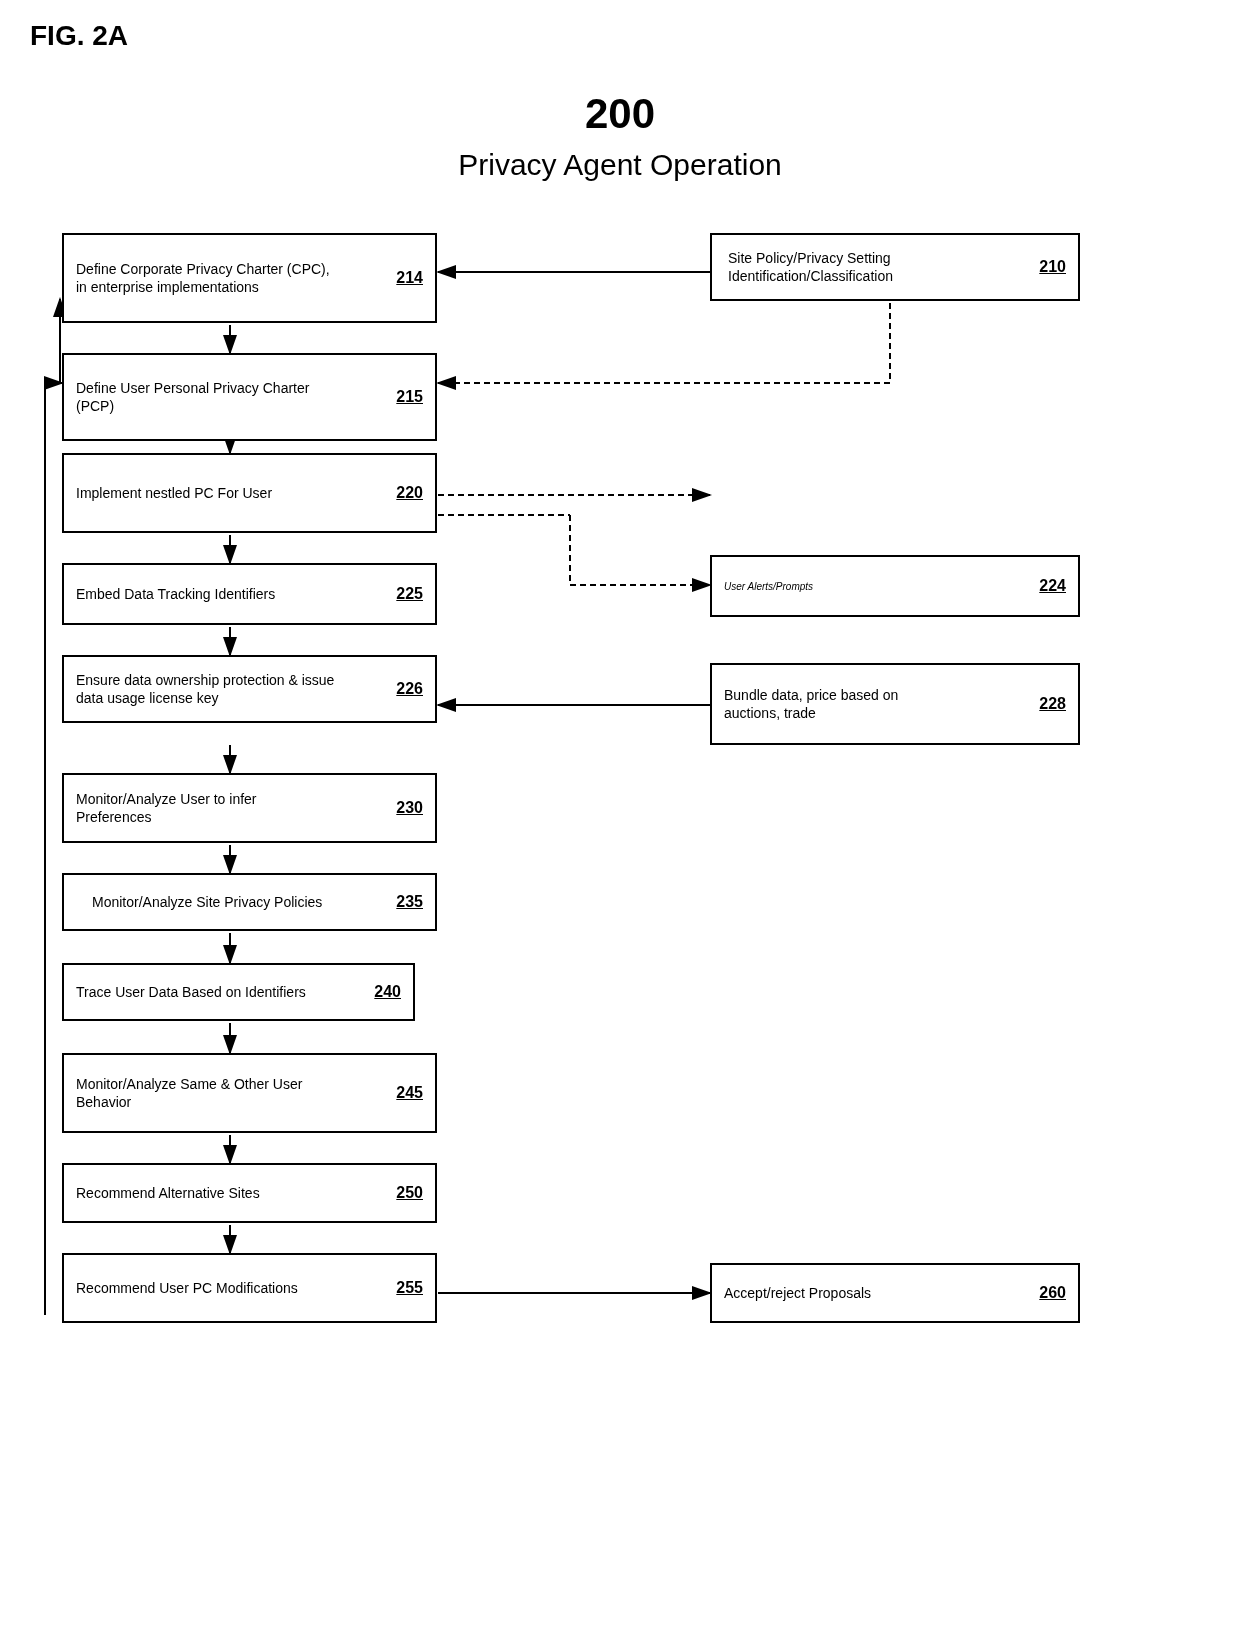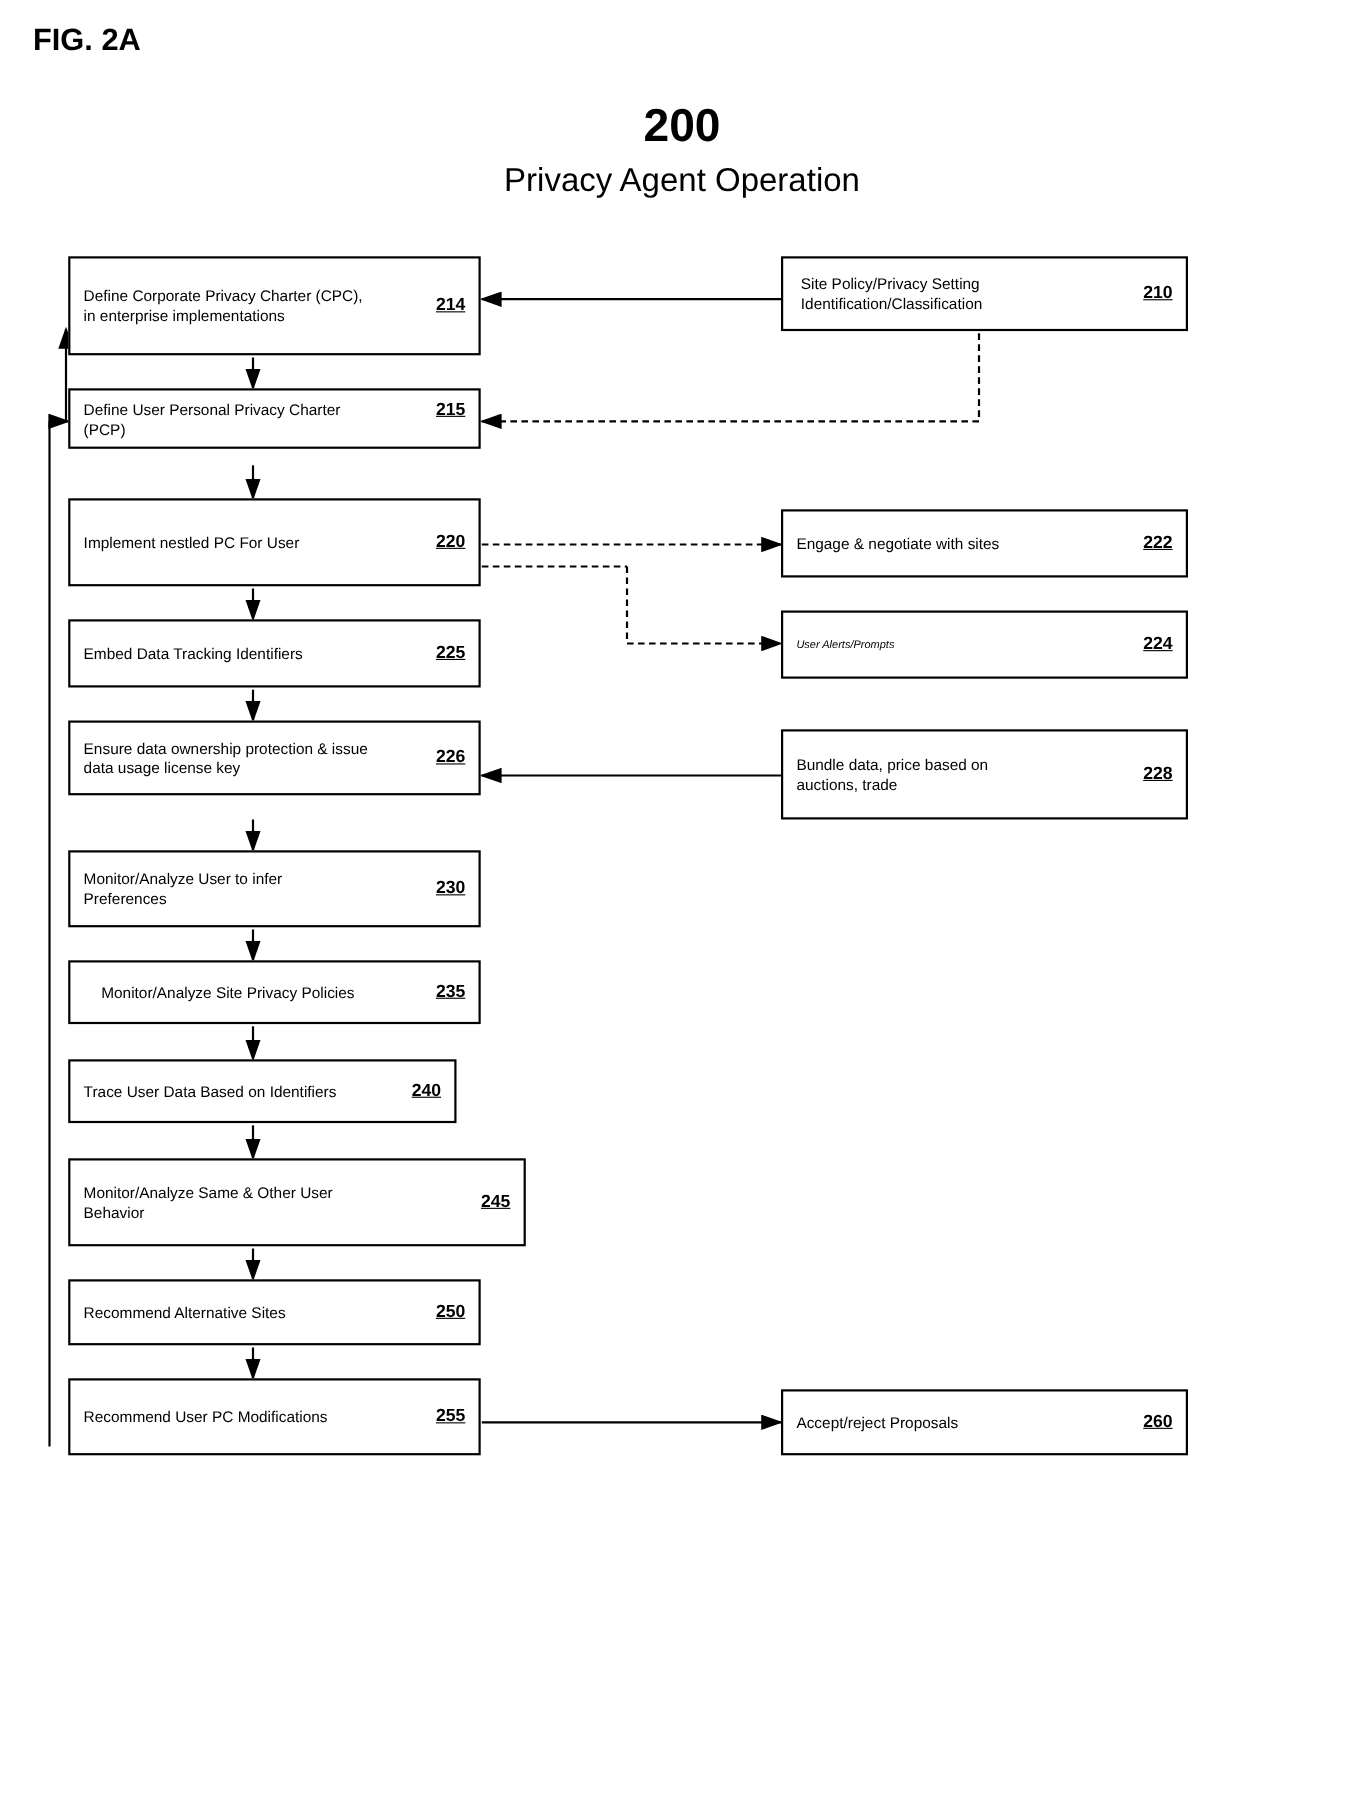--- a/index.html
+++ b/index.html
@@ -135,34 +135,30 @@
   <div class="box" style="left:680px; top:18px; width:370px; height:68px; display:flex; align-items:center; justify-content:space-between;padding-left:16px;">
     <span style="flex:1; font-size:14px;">Site Policy/Privacy Setting<br>Identification/Classification</span>
     <span class="ref" style="margin-left:8px;">210</span>
   </div>
 
   <div class="box" style="left:32px; top:18px; width:375px; height:90px; display:flex; align-items:center; justify-content:space-between;">
     <span style="flex:1; font-size:14px;">Define Corporate Privacy Charter (CPC),<br>in enterprise implementations</span>
     <span class="ref" style="margin-left:8px;">214</span>
   </div>
 
-  <div class="box" style="left:32px; top:138px; width:375px; height:55px; display:flex; justify-content:space-between;">
+  <div class="box" style="left:32px; top:138px; width:375px; height:88px; display:flex; align-items:center; justify-content:space-between;">
     <span style="flex:1; font-size:14px;">Define User Personal Privacy Charter<br>(PCP)</span>
     <span class="ref" style="margin-left:8px;">215</span>
   </div>
 
   <div class="box" style="left:32px; top:238px; width:375px; height:80px; display:flex; align-items:center; justify-content:space-between;">
     <span style="flex:1; font-size:14px;">Implement nestled PC For User</span>
     <span class="ref" style="margin-left:8px;">220</span>
   </div>
 
-  <div class="box" style="left:680px; top:248px; width:370px; height:62px; display:flex; align-items:center; justify-content:space-between;">
-    <span style="flex:1; font-size:14px;">Engage &amp; negotiate with sites</span>
-    <span class="ref" style="margin-left:8px;">222</span>
-  </div>
 
   <div class="box" style="left:32px; top:348px; width:375px; height:62px; display:flex; align-items:center; justify-content:space-between;">
     <span style="flex:1; font-size:14px;">Embed Data Tracking Identifiers</span>
     <span class="ref" style="margin-left:8px;">225</span>
   </div>
 
   <div class="box" style="left:680px; top:340px; width:370px; height:62px; display:flex; align-items:center; justify-content:space-between;">
     <span style="flex:1; font-size:10px;font-style:italic;">User Alerts/Prompts</span>
     <span class="ref" style="margin-left:8px;">224</span>
   </div>
@@ -185,21 +181,21 @@
   <div class="box" style="left:32px; top:658px; width:375px; height:58px; display:flex; align-items:center; justify-content:space-between;padding-left:28px;">
     <span style="flex:1; font-size:14px;">Monitor/Analyze Site Privacy Policies</span>
     <span class="ref" style="margin-left:8px;">235</span>
   </div>
 
   <div class="box" style="left:32px; top:748px; width:353px; height:58px; display:flex; align-items:center; justify-content:space-between;">
     <span style="flex:1; font-size:14px;">Trace User Data Based on Identifiers</span>
     <span class="ref" style="margin-left:8px;">240</span>
   </div>
 
-  <div class="box" style="left:32px; top:838px; width:416px; height:80px; display:flex; align-items:center; justify-content:space-between;">
+  <div class="box" style="left:32px; top:838px; width:375px; height:80px; display:flex; align-items:center; justify-content:space-between;">
     <span style="flex:1; font-size:14px;">Monitor/Analyze Same &amp; Other User<br>Behavior</span>
     <span class="ref" style="margin-left:8px;">245</span>
   </div>
 
   <div class="box" style="left:32px; top:948px; width:375px; height:60px; display:flex; align-items:center; justify-content:space-between;">
     <span style="flex:1; font-size:14px;">Recommend Alternative Sites</span>
     <span class="ref" style="margin-left:8px;">250</span>
   </div>
 
   <div class="box" style="left:32px; top:1038px; width:375px; height:70px; display:flex; align-items:center; justify-content:space-between;">

